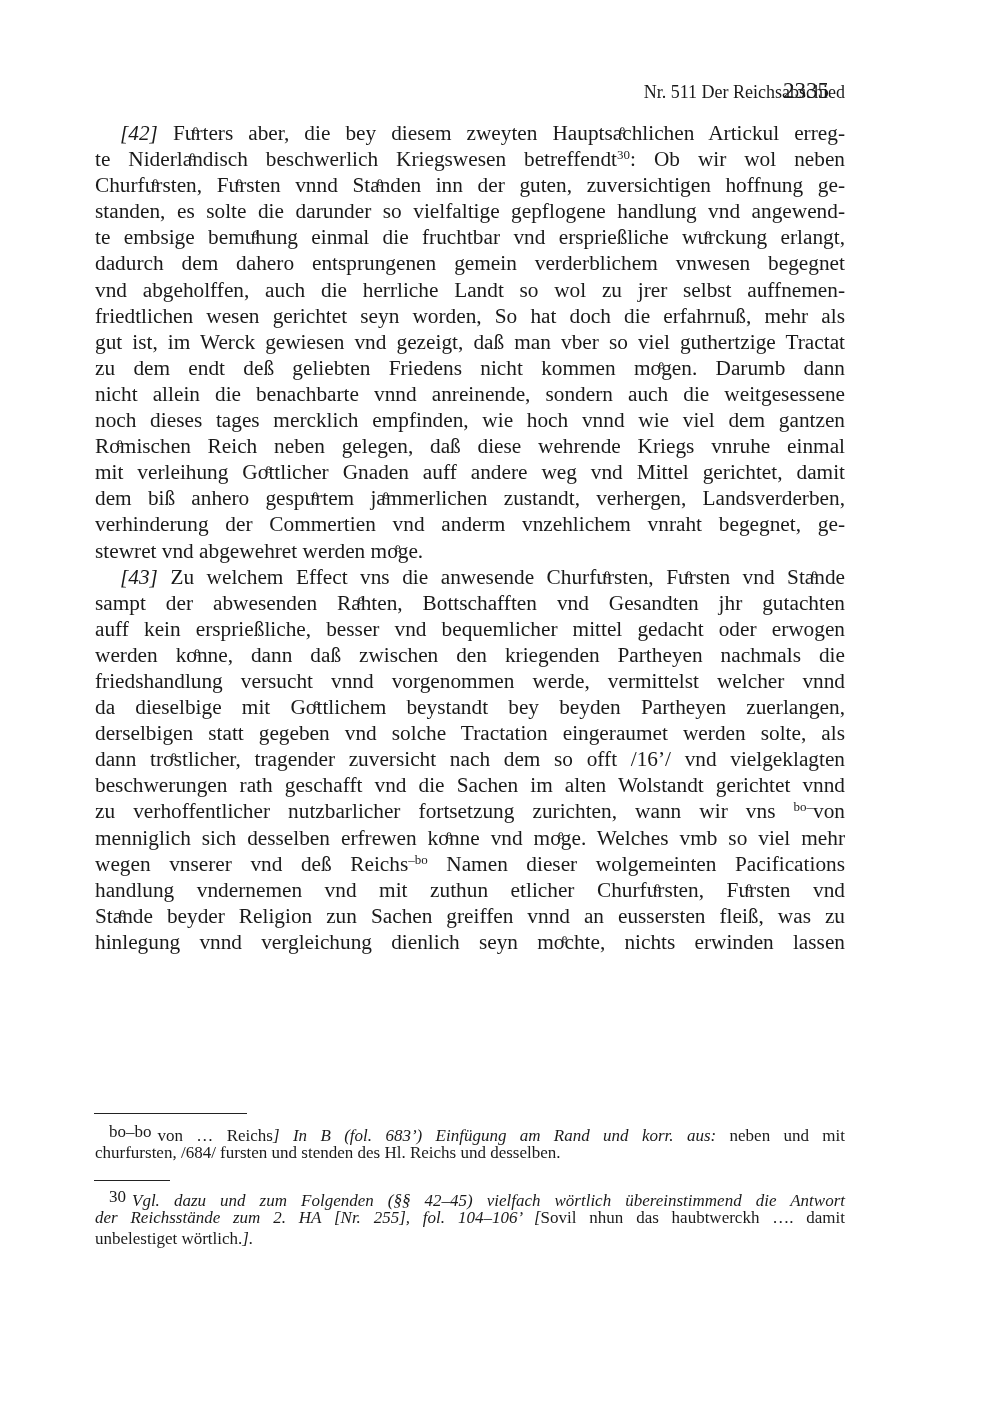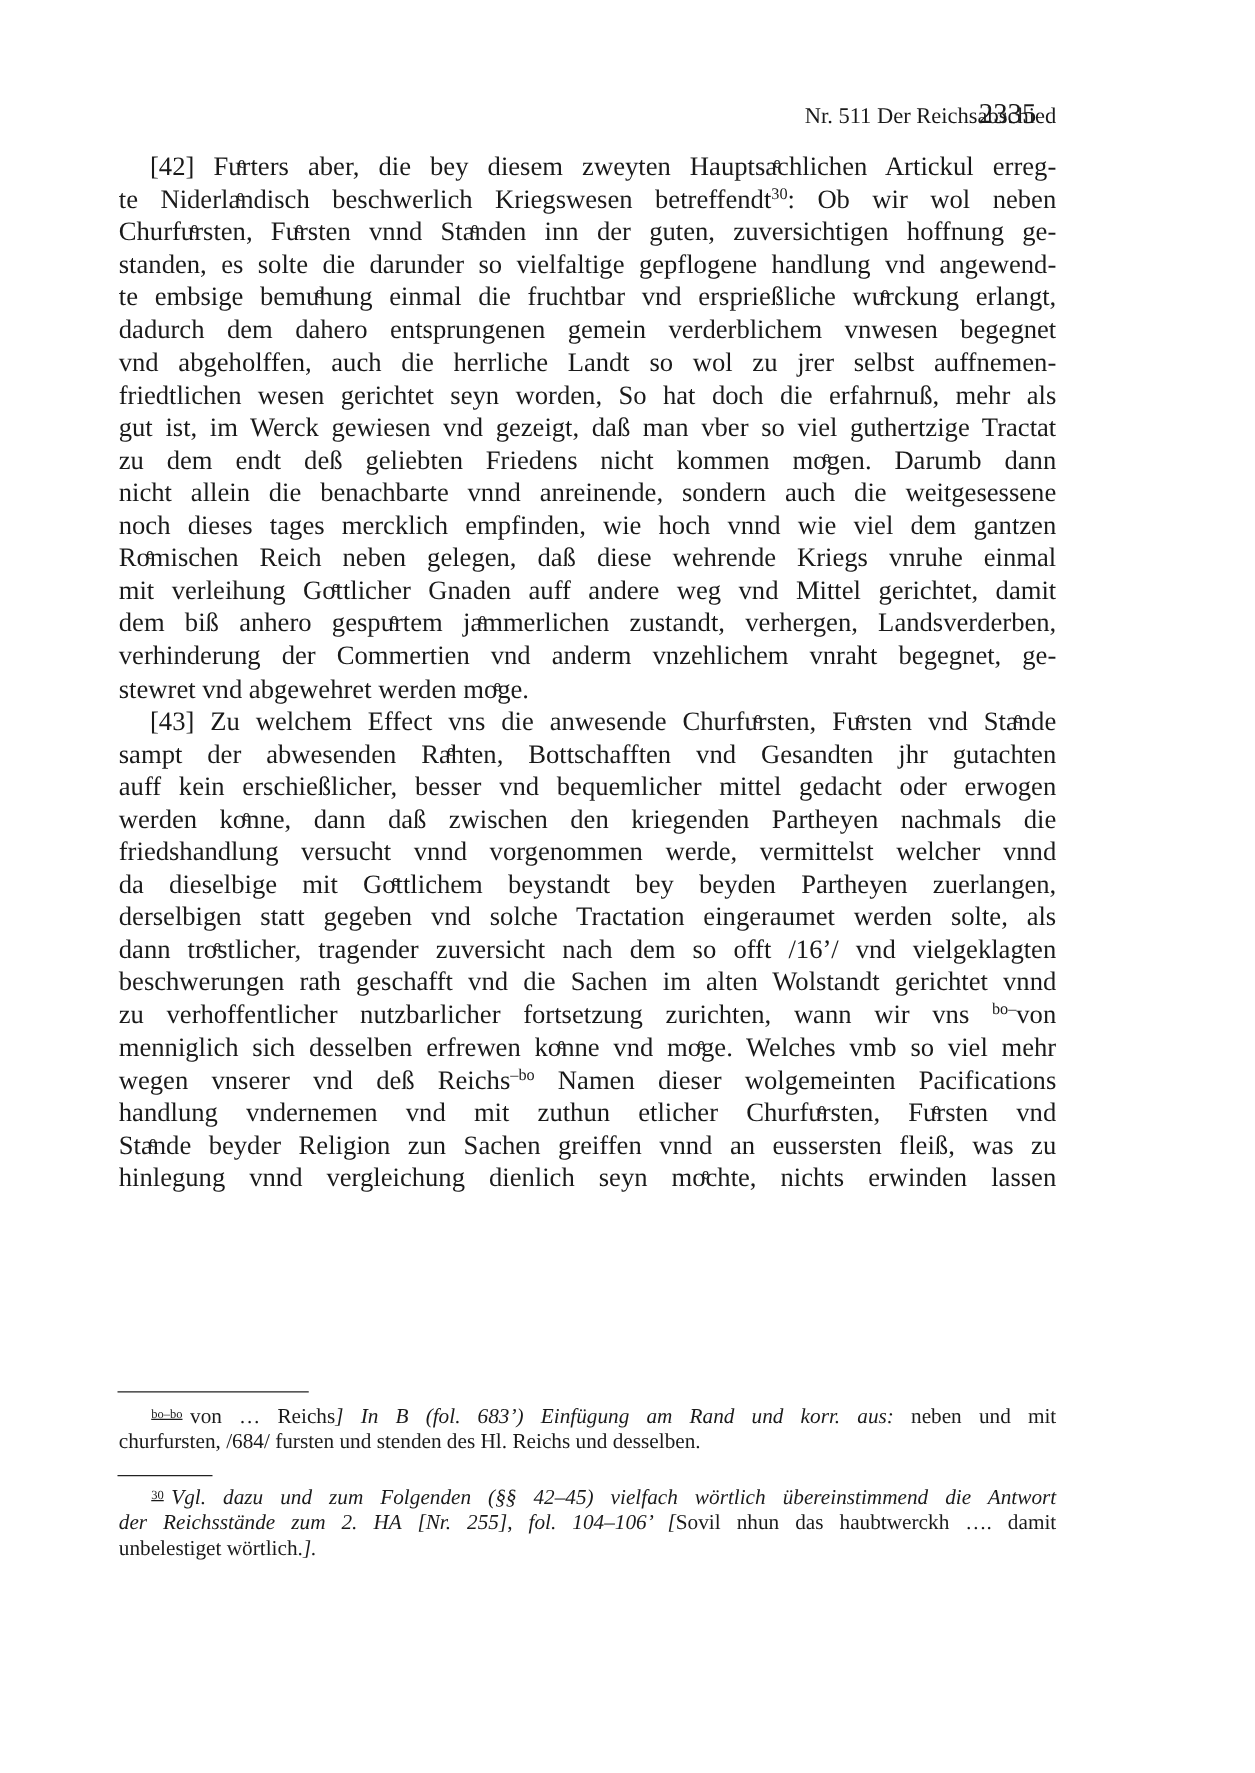--- a/index.html
+++ b/index.html
@@ -5,29 +5,29 @@
   html, body { margin:0; padding:0; background:#ffffff; }
   body { width:1004px; height:1418px; position:relative; overflow:hidden;
          font-family:"Liberation Serif","DejaVu Serif",serif; color:#1a1a1a; }
   .header { position:absolute; top:78px; left:95px; width:750px; height:30px; }
   .running-title { position:absolute; left:0; right:0; text-align:right; font-size:18px; top:4px; }
   .page-number { position:absolute; right:16px; top:0; font-size:23px; }
   .body { position:absolute; top:120px; left:95px; width:750px; font-size:21.3px; line-height:26.1px; }
   .line { display:block; text-align:justify; text-align-last:justify; white-space:nowrap; height:26.1px; overflow:visible; }
   .line.last { text-align-last:left; }
   .line.indent { padding-left:25px; }
-  .para-num { }
+  .para-num { font-style:italic; }
   sup { font-size:13px; line-height:0; vertical-align:7px; }
   .rule1 { position:absolute; top:1113px; left:94px; width:153px; border-top:1px solid #222; }
   .rule2 { position:absolute; top:1180px; left:94px; width:76px; border-top:1px solid #222; }
   .fn { position:absolute; left:95px; width:750px; font-size:17px; line-height:21px; }
   .fn1 { top:1121px; }
   .fn2 { top:1186px; }
   .fn .line { height:21px; }
-  .fn .mark { font-size:10px; vertical-align:4px; margin-left:26px; margin-right:6px;text-decoration:underline; }
+  .fn .mark { font-size:17px; vertical-align:4px; margin-left:14px; margin-right:6px; }
   .it { font-style:italic; }
 </style>
 </head>
 <body>
 
 <div class="header">
   <span class="running-title">Nr. 511 Der Reichsabschied</span>
   <span class="page-number">2335</span>
 </div>
 
@@ -46,21 +46,21 @@
   <span class="line">nicht allein die benachbarte vnnd anreinende, sondern auch die weitgesessene</span>
   <span class="line">noch dieses tages mercklich empfinden, wie hoch vnnd wie viel dem gantzen</span>
   <span class="line">Roͤmischen Reich neben gelegen, daß diese wehrende Kriegs vnruhe einmal</span>
   <span class="line">mit verleihung Goͤttlicher Gnaden auff andere weg vnd Mittel gerichtet, damit</span>
   <span class="line">dem biß anhero gespuͤrtem jaͤmmerlichen zustandt, verhergen, Landsverderben,</span>
   <span class="line">verhinderung der Commertien vnd anderm vnzehlichem vnraht begegnet, ge-</span>
   <span class="line last">stewret vnd abgewehret werden moͤge.</span>
 
   <span class="line indent"><span class="para-num">[43]</span><span> Zu welchem Effect vns die anwesende Churfuͤrsten, Fuͤrsten vnd Staͤnde</span></span>
   <span class="line">sampt der abwesenden Raͤhten, Bottschafften vnd Gesandten jhr gutachten</span>
-  <span class="line">auff kein erschießlicher, besser vnd bequemlicher mittel gedacht oder erwogen</span>
+  <span class="line">auff kein ersprießliche, besser vnd bequemlicher mittel gedacht oder erwogen</span>
   <span class="line">werden koͤnne, dann daß zwischen den kriegenden Partheyen nachmals die</span>
   <span class="line">friedshandlung versucht vnnd vorgenommen werde, vermittelst welcher vnnd</span>
   <span class="line">da dieselbige mit Goͤttlichem beystandt bey beyden Partheyen zuerlangen,</span>
   <span class="line">derselbigen statt gegeben vnd solche Tractation eingeraumet werden solte, als</span>
   <span class="line">dann troͤstlicher, tragender zuversicht nach dem so offt /16’/ vnd vielgeklagten</span>
   <span class="line">beschwerungen rath geschafft vnd die Sachen im alten Wolstandt gerichtet vnnd</span>
   <span class="line"><span>zu verhoffentlicher nutzbarlicher fortsetzung zurichten, wann wir vns </span><sup>bo–</sup><span>von</span></span>
   <span class="line">menniglich sich desselben erfrewen koͤnne vnd moͤge. Welches vmb so viel mehr</span>
   <span class="line"><span>wegen vnserer vnd deß Reichs</span><sup>–bo</sup><span> Namen dieser wolgemeinten Pacifications</span></span>
   <span class="line">handlung vndernemen vnd mit zuthun etlicher Churfuͤrsten, Fuͤrsten vnd</span>

